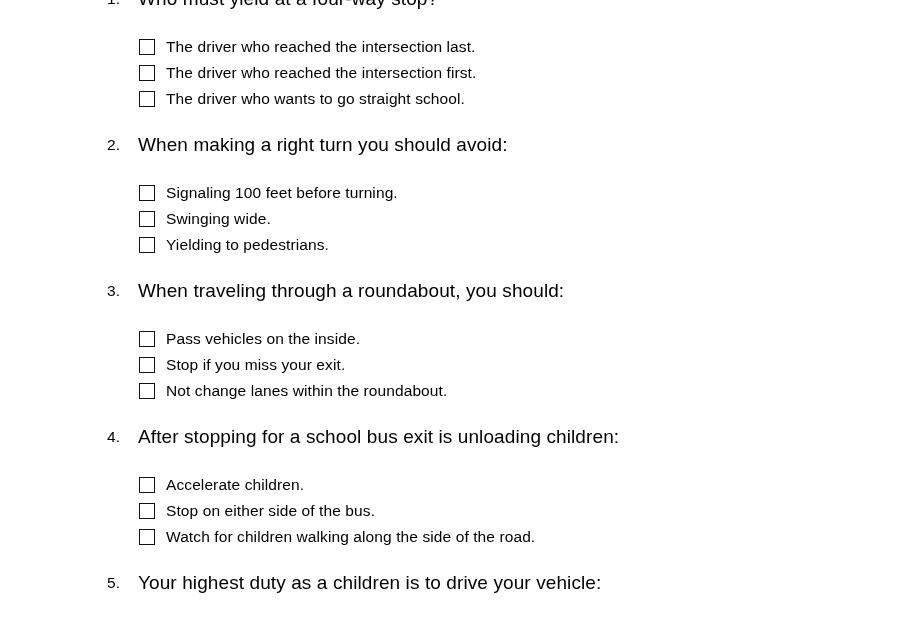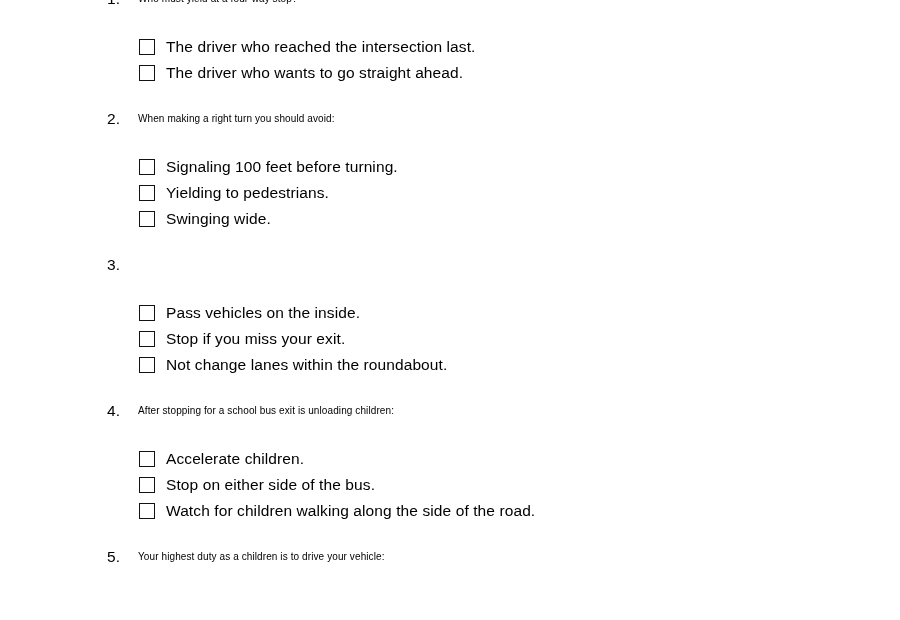--- a/index.html
+++ b/index.html
@@ -49,21 +49,21 @@
     top: 0;
     font-size: 15.5px;
     line-height: 20px;
     letter-spacing: 0.1px;
   }
 
   .q-text {
     position: absolute;
     left: 138px;
     top: 0;
-    font-size: 10px;
+    font-size: 19px;
     line-height: 20px;
     letter-spacing: 0.1px;
   }
 
   
   .options {
     position: relative;
     margin-top: 21px;
   }
 
@@ -108,49 +108,54 @@
           <span class="q-num">1.</span>
           <span class="q-text">Who must yield at a four-way stop?</span>
         </div>
         <div class="options">
           <div class="option-row">
             <span class="checkbox"></span>
             <span class="option-text">The driver who reached the intersection last.</span>
           </div>
           <div class="option-row">
             <span class="checkbox"></span>
-            <span class="option-text">The driver who wants to go straight ahead.</span>
+            <span class="option-text">The driver who reached the intersection first.</span>
+          </div>
+          <div class="option-row">
+            <span class="checkbox"></span>
+            <span class="option-text">The driver who wants to go straight school.</span>
           </div>
         </div>
       </div>
       <div class="block-gap"></div>
       <div class="question-block">
         <div class="question-line">
           <span class="q-num">2.</span>
           <span class="q-text">When making a right turn you should avoid:</span>
         </div>
         <div class="options">
           <div class="option-row">
             <span class="checkbox"></span>
             <span class="option-text">Signaling 100 feet before turning.</span>
           </div>
           <div class="option-row">
             <span class="checkbox"></span>
-            <span class="option-text">Yielding to pedestrians.</span>
+            <span class="option-text">Swinging wide.</span>
           </div>
           <div class="option-row">
             <span class="checkbox"></span>
-            <span class="option-text">Swinging wide.</span>
+            <span class="option-text">Yielding to pedestrians.</span>
           </div>
         </div>
       </div>
       <div class="block-gap"></div>
       <div class="question-block">
         <div class="question-line">
           <span class="q-num">3.</span>
+          <span class="q-text">When traveling through a roundabout, you should:</span>
         </div>
         <div class="options">
           <div class="option-row">
             <span class="checkbox"></span>
             <span class="option-text">Pass vehicles on the inside.</span>
           </div>
           <div class="option-row">
             <span class="checkbox"></span>
             <span class="option-text">Stop if you miss your exit.</span>
           </div>

